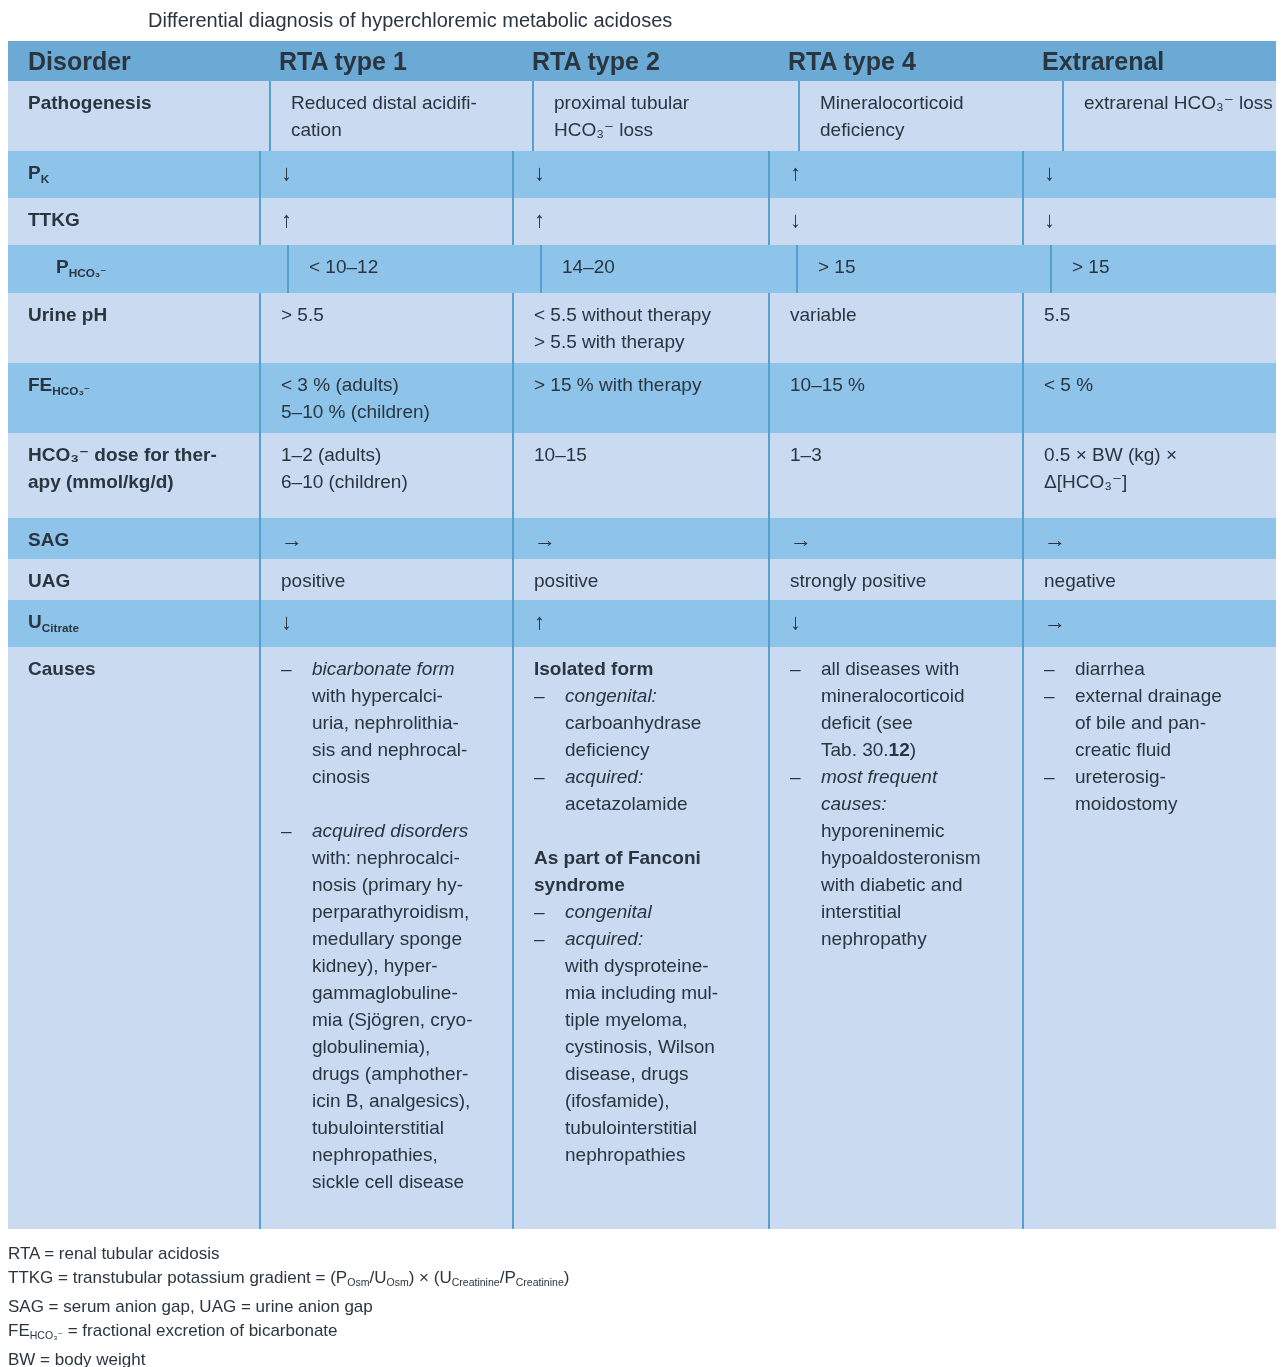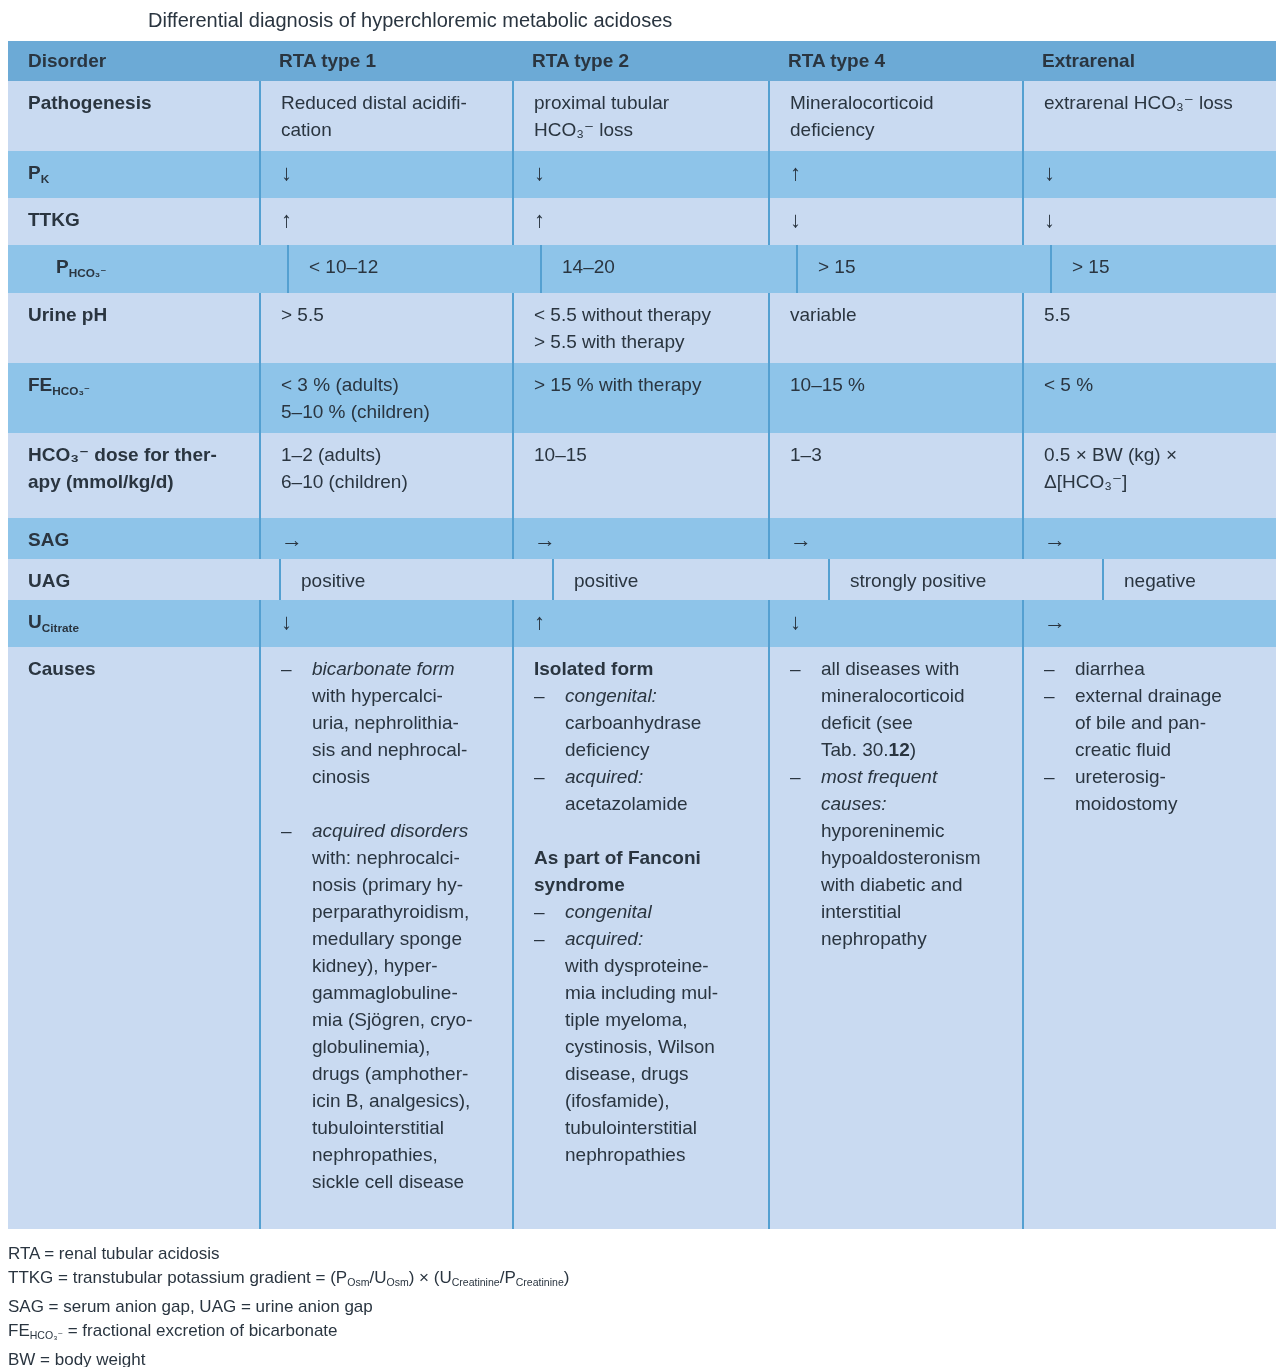--- a/index.html
+++ b/index.html
@@ -23,21 +23,21 @@
     white-space:pre-line;
   }
   .table{margin:0 8px;}
   .trow{display:flex;}
   .header-row{background:var(--header-bg);}
   .hcell{
     display:flex;align-items:center;
     box-sizing:border-box;
     min-height:40px;
     padding:0 10px 0 20px;
-    font-size:19px;font-weight:bold;
+    font-size:25px;font-weight:bold;
   }
   .cell{
     box-sizing:border-box;
     padding:8px 10px 6px 20px;
     font-size:19px;
     line-height:27px;
     white-space:pre-line;
   }
   .shade-light{background:var(--row-light);}
   .shade-medium{background:var(--row-medium);}
@@ -70,21 +70,21 @@
 <div class="title">Differential diagnosis of hyperchloremic metabolic acidoses</div>
 
 <div class="table" id="table">
     <div class="trow header-row">
       <div class="hcell c0">Disorder</div>
       <div class="hcell c1">RTA type 1</div>
       <div class="hcell c2">RTA type 2</div>
       <div class="hcell c3">RTA type 4</div>
       <div class="hcell c4">Extrarenal</div>
     </div>
-    <div class="trow body-row shade-light" style="min-height: 70px;">
+    <div class="trow body-row shade-light" style="min-height: 70px; gap: 10px;">
       <div class="cell label-cell c0"><span class="seg-b ">Pathogenesis</span></div>
       <div class="cell c1"><span>Reduced distal acidifi-
 cation</span></div>
       <div class="cell c2"><span>proximal tubular
 HCO₃⁻ loss</span></div>
       <div class="cell c3"><span>Mineralocorticoid
 deficiency</span></div>
       <div class="cell c4"><span>extrarenal HCO₃⁻ loss</span></div>
     </div>
     <div class="trow body-row shade-medium" style="min-height: 46px;">
@@ -134,21 +134,21 @@
       <div class="cell c4"><span>0.5 × BW (kg) ×
 Δ[HCO₃⁻]</span></div>
     </div>
     <div class="trow body-row shade-medium" style="min-height: 38px;">
       <div class="cell label-cell c0"><span class="seg-b ">SAG</span></div>
       <div class="cell c1 arrow-cell"><span>→</span></div>
       <div class="cell c2 arrow-cell"><span>→</span></div>
       <div class="cell c3 arrow-cell"><span>→</span></div>
       <div class="cell c4 arrow-cell"><span>→</span></div>
     </div>
-    <div class="trow body-row shade-light" style="min-height: 40px; gap: 20px;">
+    <div class="trow body-row shade-light" style="min-height: 40px;">
       <div class="cell label-cell c0"><span class="seg-b ">UAG</span></div>
       <div class="cell c1"><span>positive</span></div>
       <div class="cell c2"><span>positive</span></div>
       <div class="cell c3"><span>strongly positive</span></div>
       <div class="cell c4"><span>negative</span></div>
     </div>
     <div class="trow body-row shade-medium" style="min-height: 47px;">
       <div class="cell label-cell c0"><span class="seg-b ">U</span><span class="seg-b seg-sub">Citrate</span></div>
       <div class="cell c1 arrow-cell"><span>↓</span></div>
       <div class="cell c2 arrow-cell"><span>↑</span></div>

